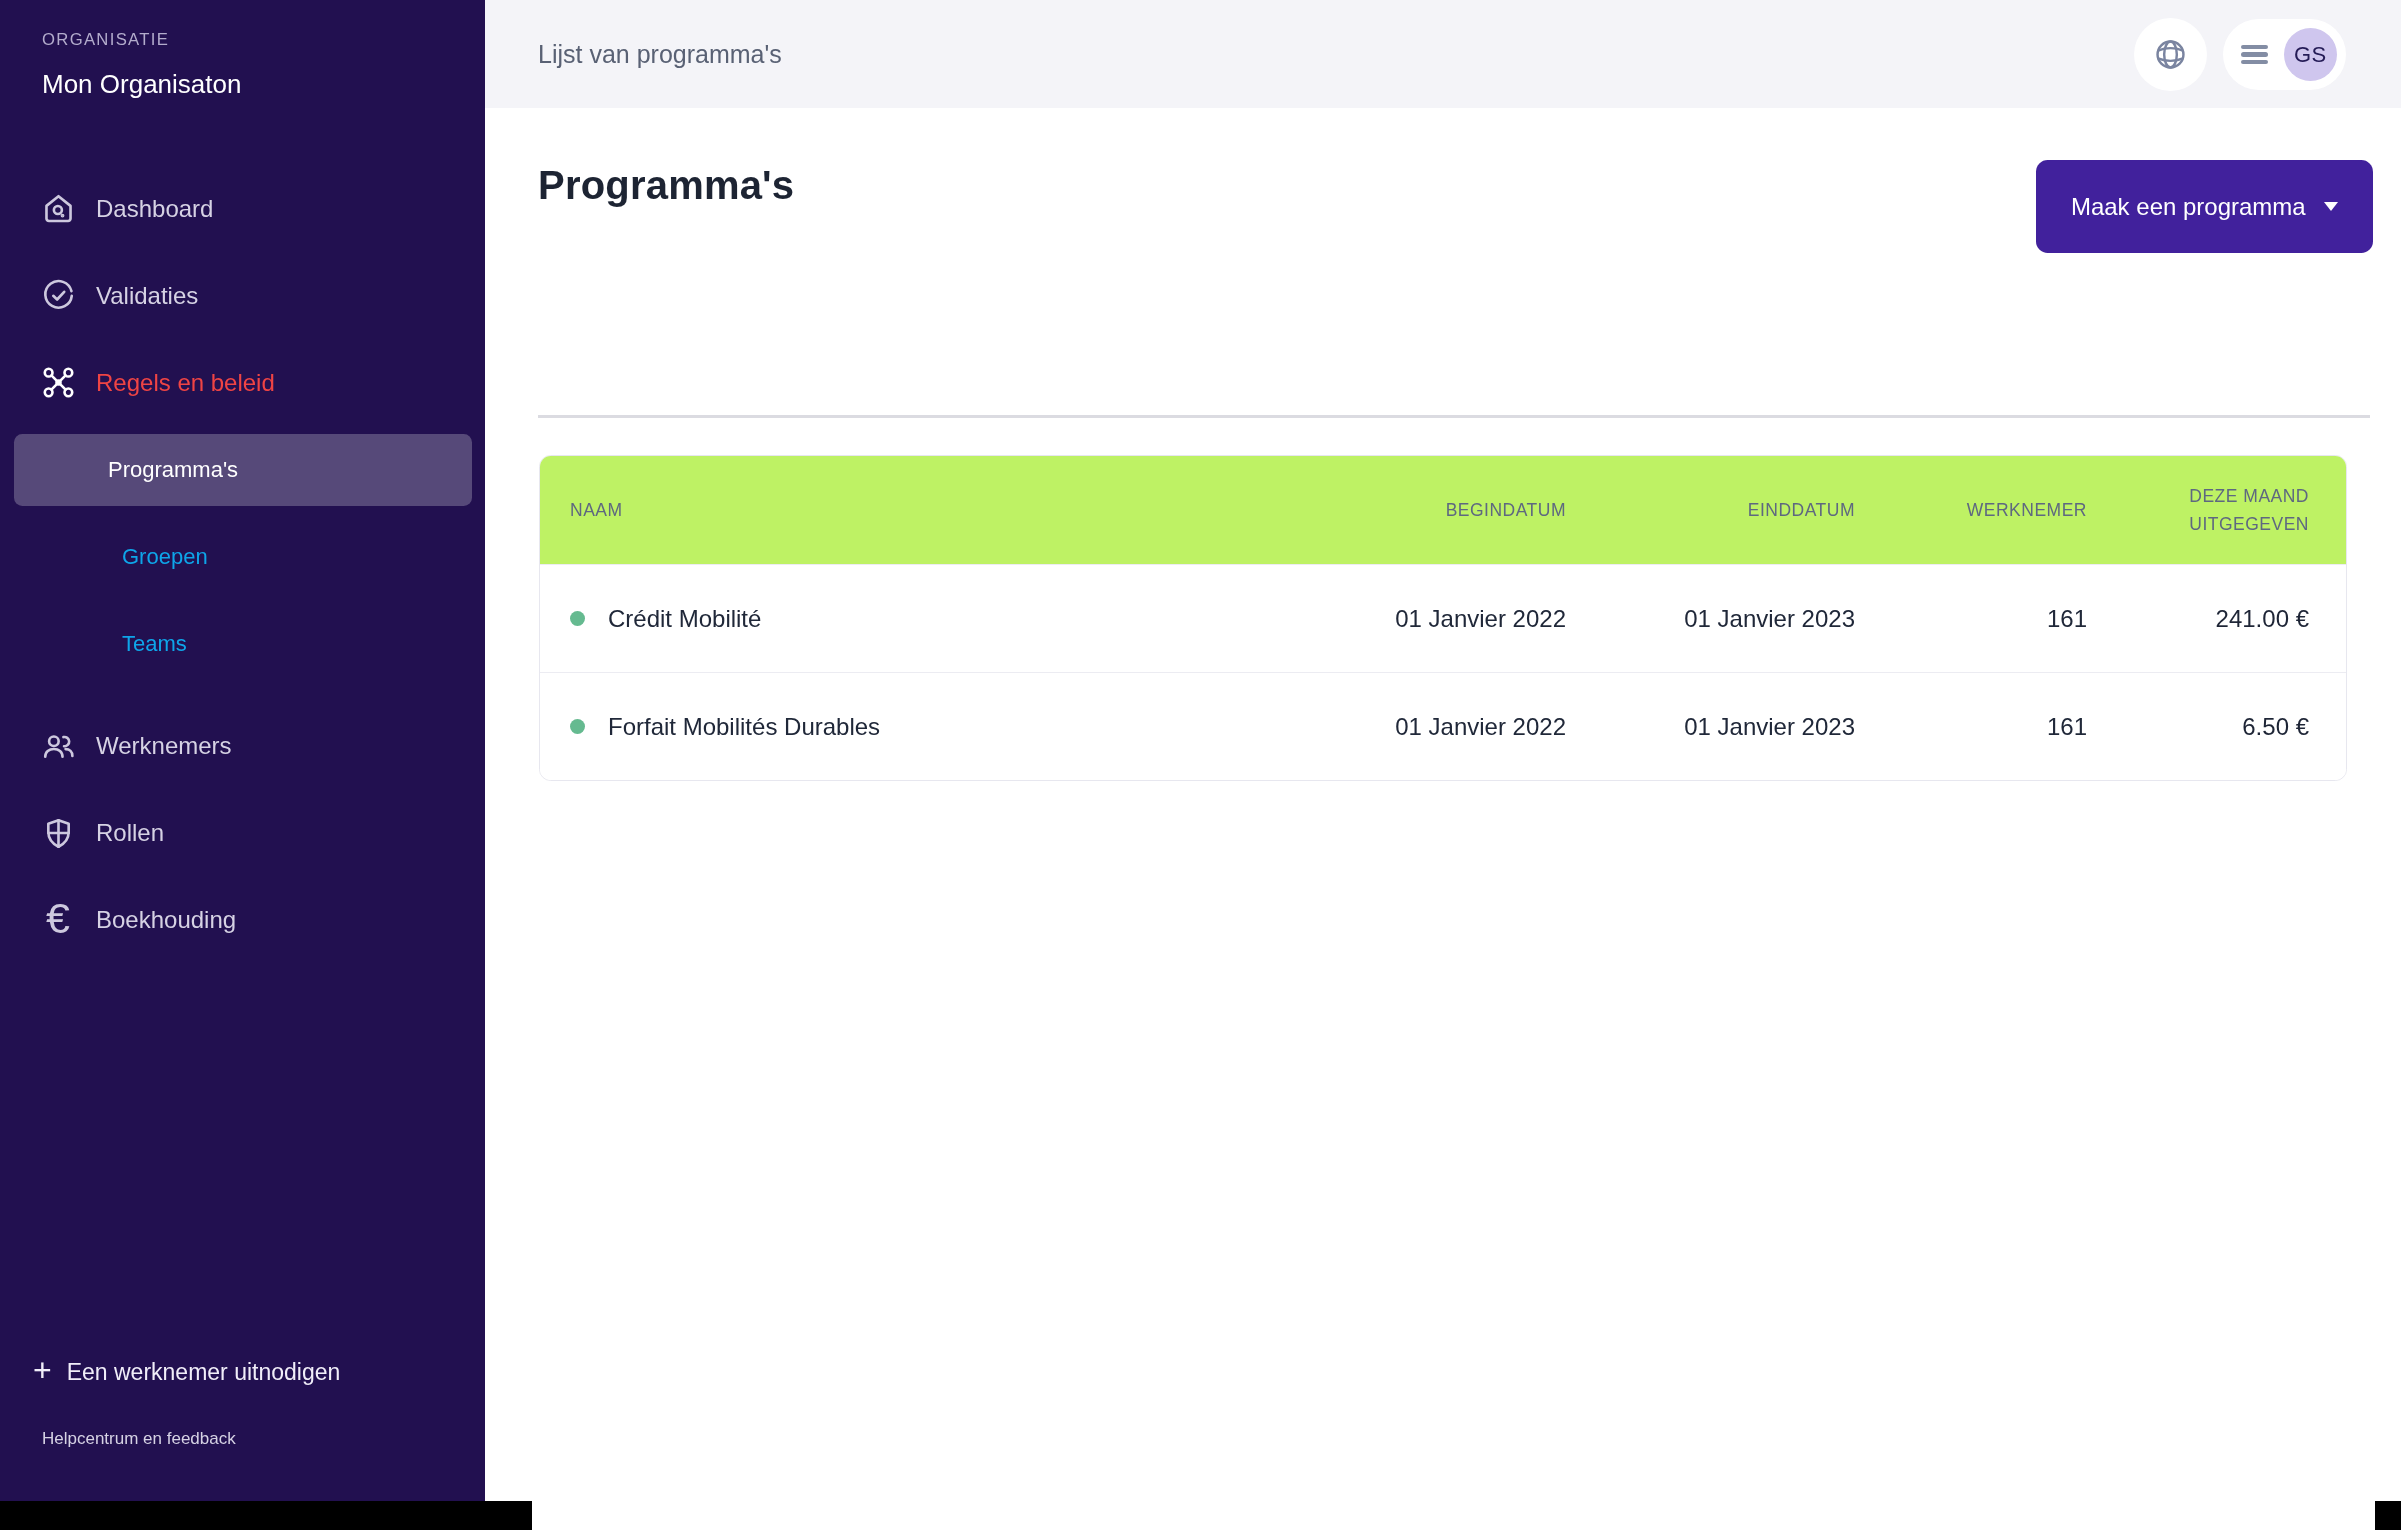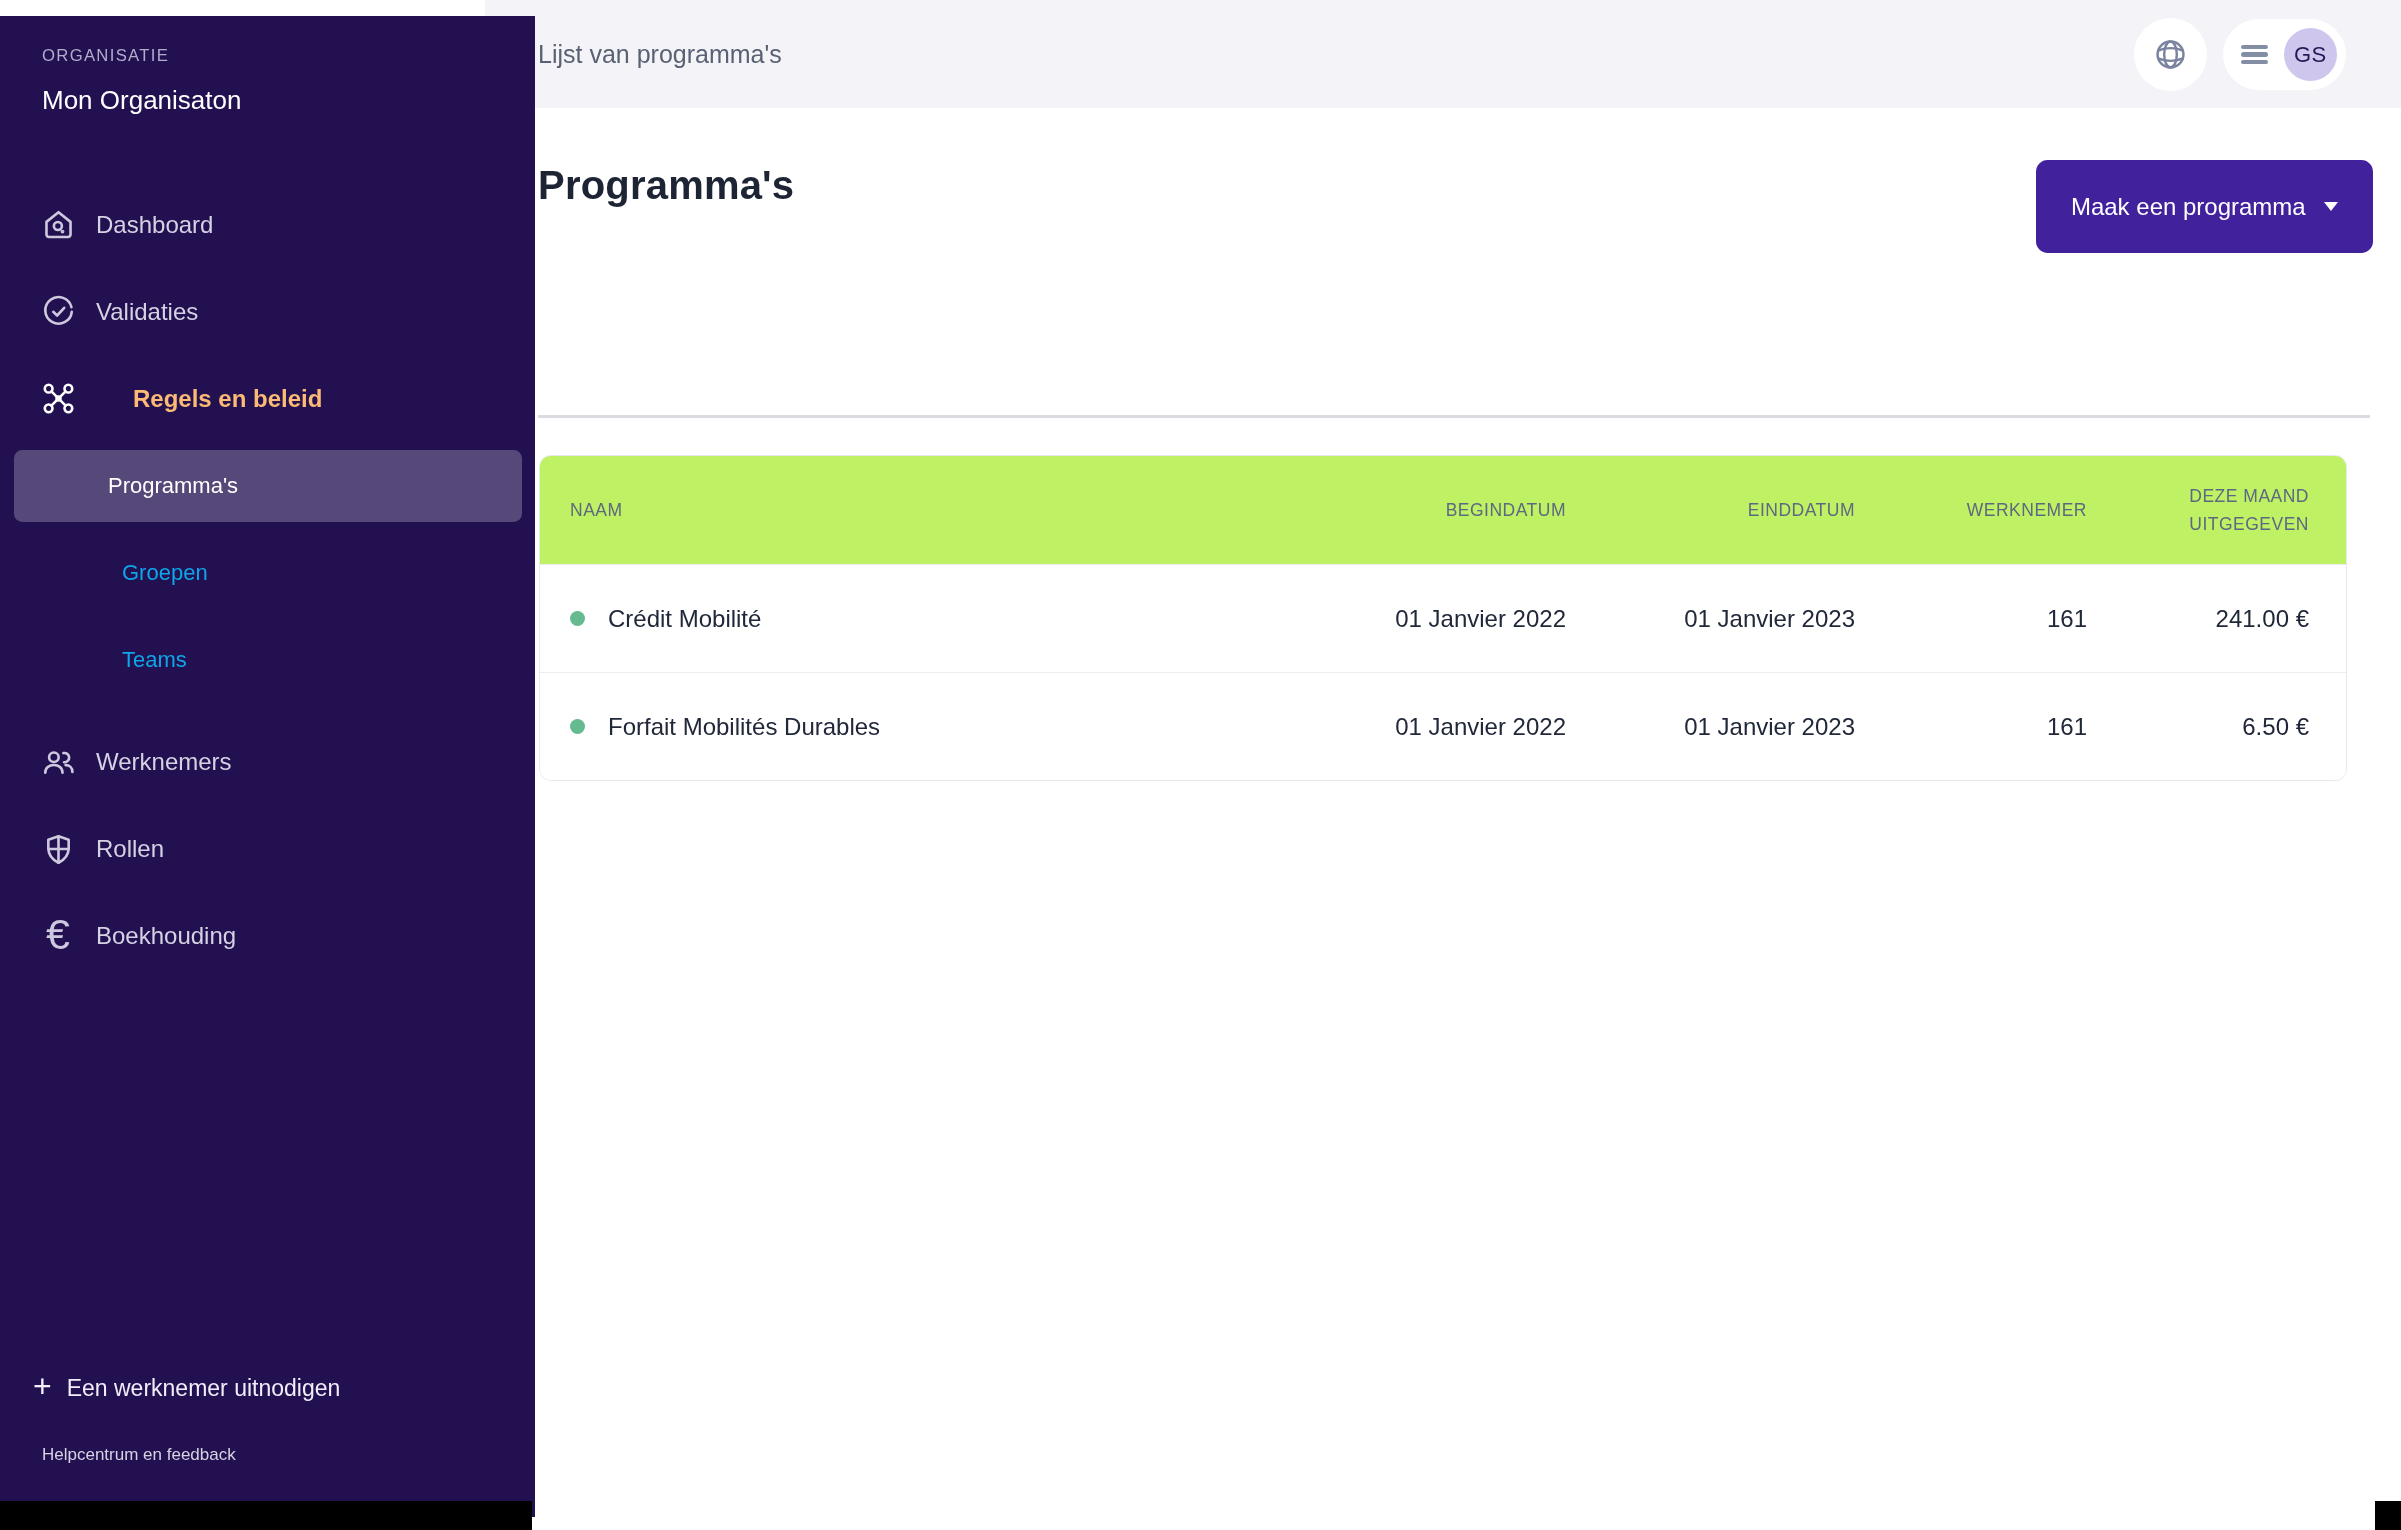--- a/index.html
+++ b/index.html
@@ -5,34 +5,34 @@
   html,body{margin:0;padding:0;background:#000;}
   *{box-sizing:border-box;}
   #app{
     position:relative;width:2401px;height:1531px;overflow:hidden;background:#ffffff;
     font-family:"Liberation Sans","DejaVu Sans",sans-serif;
     -webkit-font-smoothing:antialiased;
   }
 
   
   .sidebar{
-    position:absolute;left:0;top:16px;width:535px;height:1501px;
+    position:absolute;left:0;top:0;width:485px;height:1501px;
     background:#221050;color:#d6d2e4;z-index:3;
   }
   .org-block{position:absolute;left:42px;top:32px;}
   .org-label{font-size:16.7px;letter-spacing:1.3px;color:#b3accc;line-height:1;}
   .org-name{margin-top:20px;font-size:26px;font-weight:500;color:#ffffff;line-height:1.2;}
 
   .nav{position:absolute;left:0;top:165px;right:0;}
   .nav-item{
     height:87px;display:flex;align-items:center;padding-left:39px;
     font-size:24px;color:#d6d2e4;cursor:pointer;
   }
   .nav-item .nicon{width:38px;height:38px;margin-right:19px;display:flex;align-items:center;justify-content:center;color:#cdc8de;flex:0 0 38px;}
-  .nav-item.active{color:#fdba74;font-weight:700;gap:37px;}
+  .nav-item.active{color:#ef4444;font-weight:400;}
   .nav-item.active .nicon{color:#ffffff;}
   .nav-sub{
     height:87px;display:flex;align-items:center;padding-left:122px;
     font-size:22px;color:#0ea5e9;cursor:pointer;
   }
   .nav-sub.selected{
     height:72px;margin:8.3px 13.3px 7.5px 14px;padding-left:94px;
     background:rgba(255,255,255,0.24);border-radius:8.3px;color:#ffffff;
   }
   .gap-before{margin-top:15px;}

